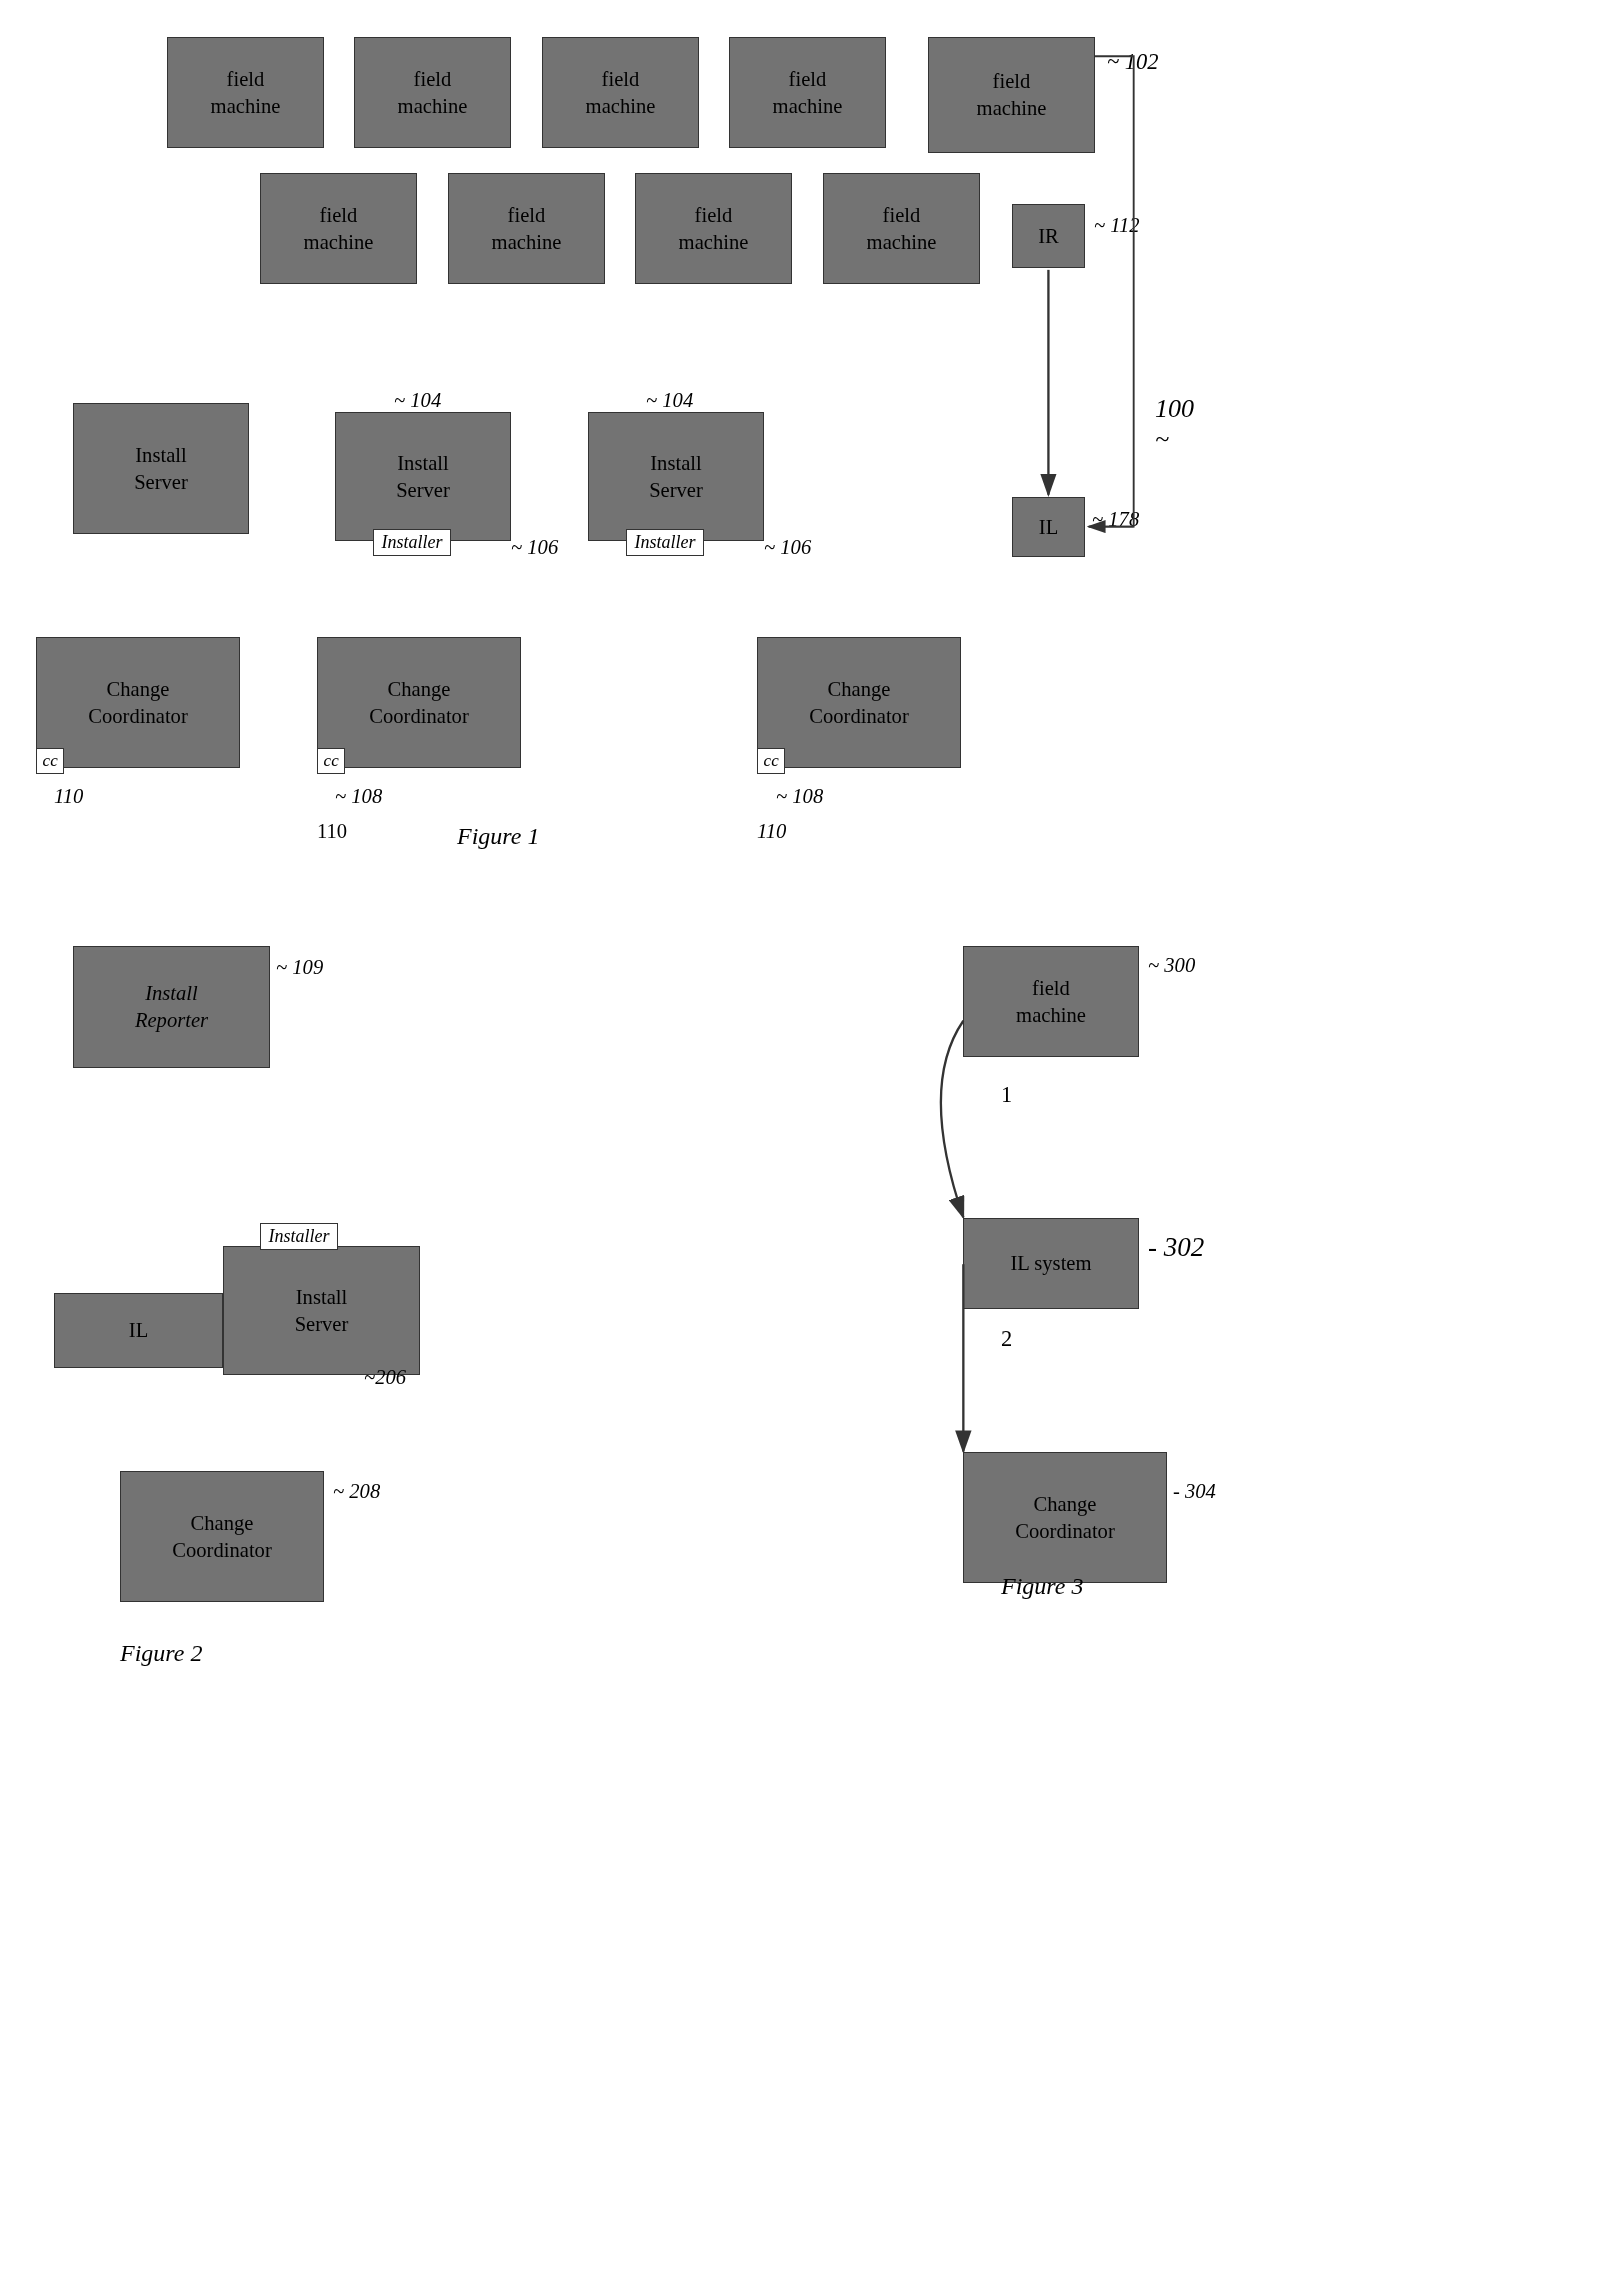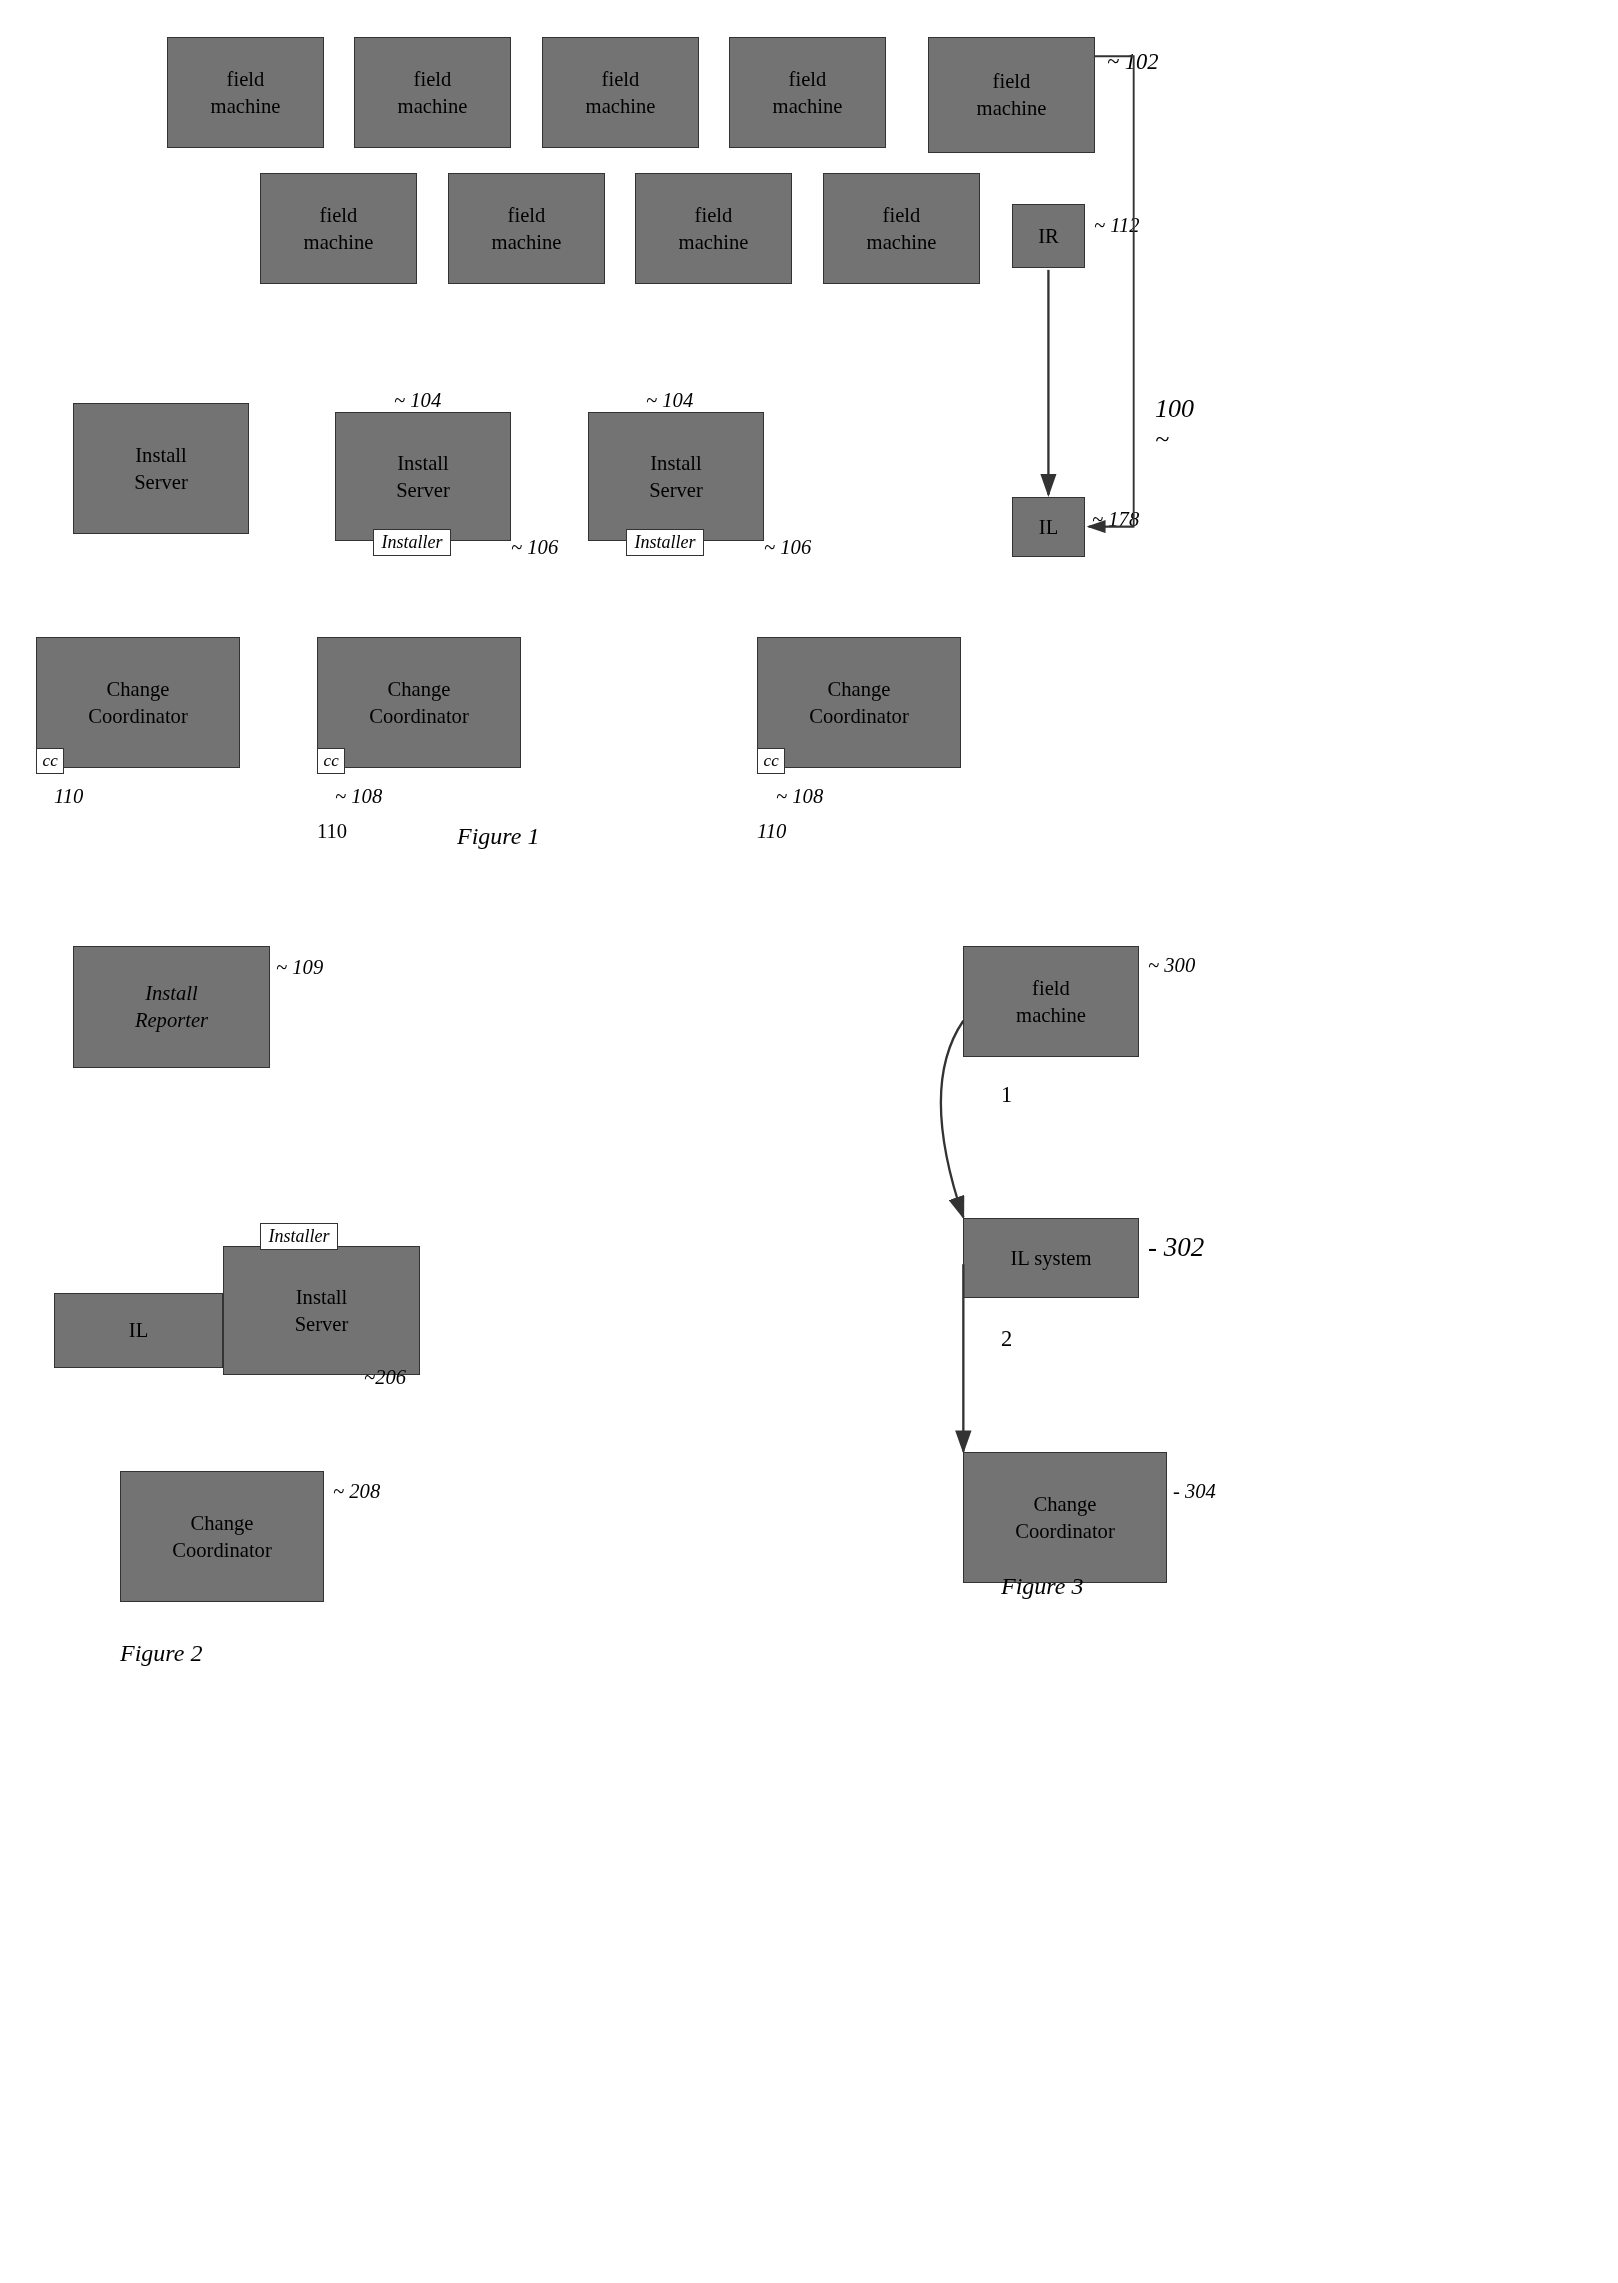--- a/index.html
+++ b/index.html
@@ -138,21 +138,21 @@
   <div class="box" style="left:120px;top:1471px;width:204px;height:131px;font-size:20.6px;">Change<br>Coordinator</div>
   <span class="label" style="left:333px;top:1480px;font-size:20.6px;">~ 208</span>
 
   <span class="figure-label" style="left:120px;top:1640px;">Figure 2</span>
 
   <div class="box" style="left:963px;top:946px;width:176px;height:111px;font-size:20.6px;">field<br>machine</div>
   <span class="label" style="left:1148px;top:954px;font-size:20.6px;">~ 300</span>
 
   <span style="position:absolute;left:1001px;top:1082px;font-size:22.5px;">1</span>
 
-  <div class="box" style="left:963px;top:1218px;width:176px;height:80px;font-size:20.6px;">IL system</div>
+  <div class="box" style="left:963px;top:1218px;width:176px;height:91px;font-size:20.6px;">IL system</div>
   <span class="label" style="left:1148px;top:1232px;font-size:27px;">- 302</span>
 
   <span style="position:absolute;left:1001px;top:1326px;font-size:22.5px;">2</span>
 
   <div class="box" style="left:963px;top:1452px;width:204px;height:131px;font-size:20.6px;">Change<br>Coordinator</div>
   <span class="label" style="left:1173px;top:1480px;font-size:20.6px;">- 304</span>
 
   <span class="figure-label" style="left:1001px;top:1573px;">Figure 3</span>
 
   <svg style="position:absolute;top:899px;left:862px;width:375px;height:796px;pointer-events:none;" viewBox="0 0 400 850" width="375" height="796">

